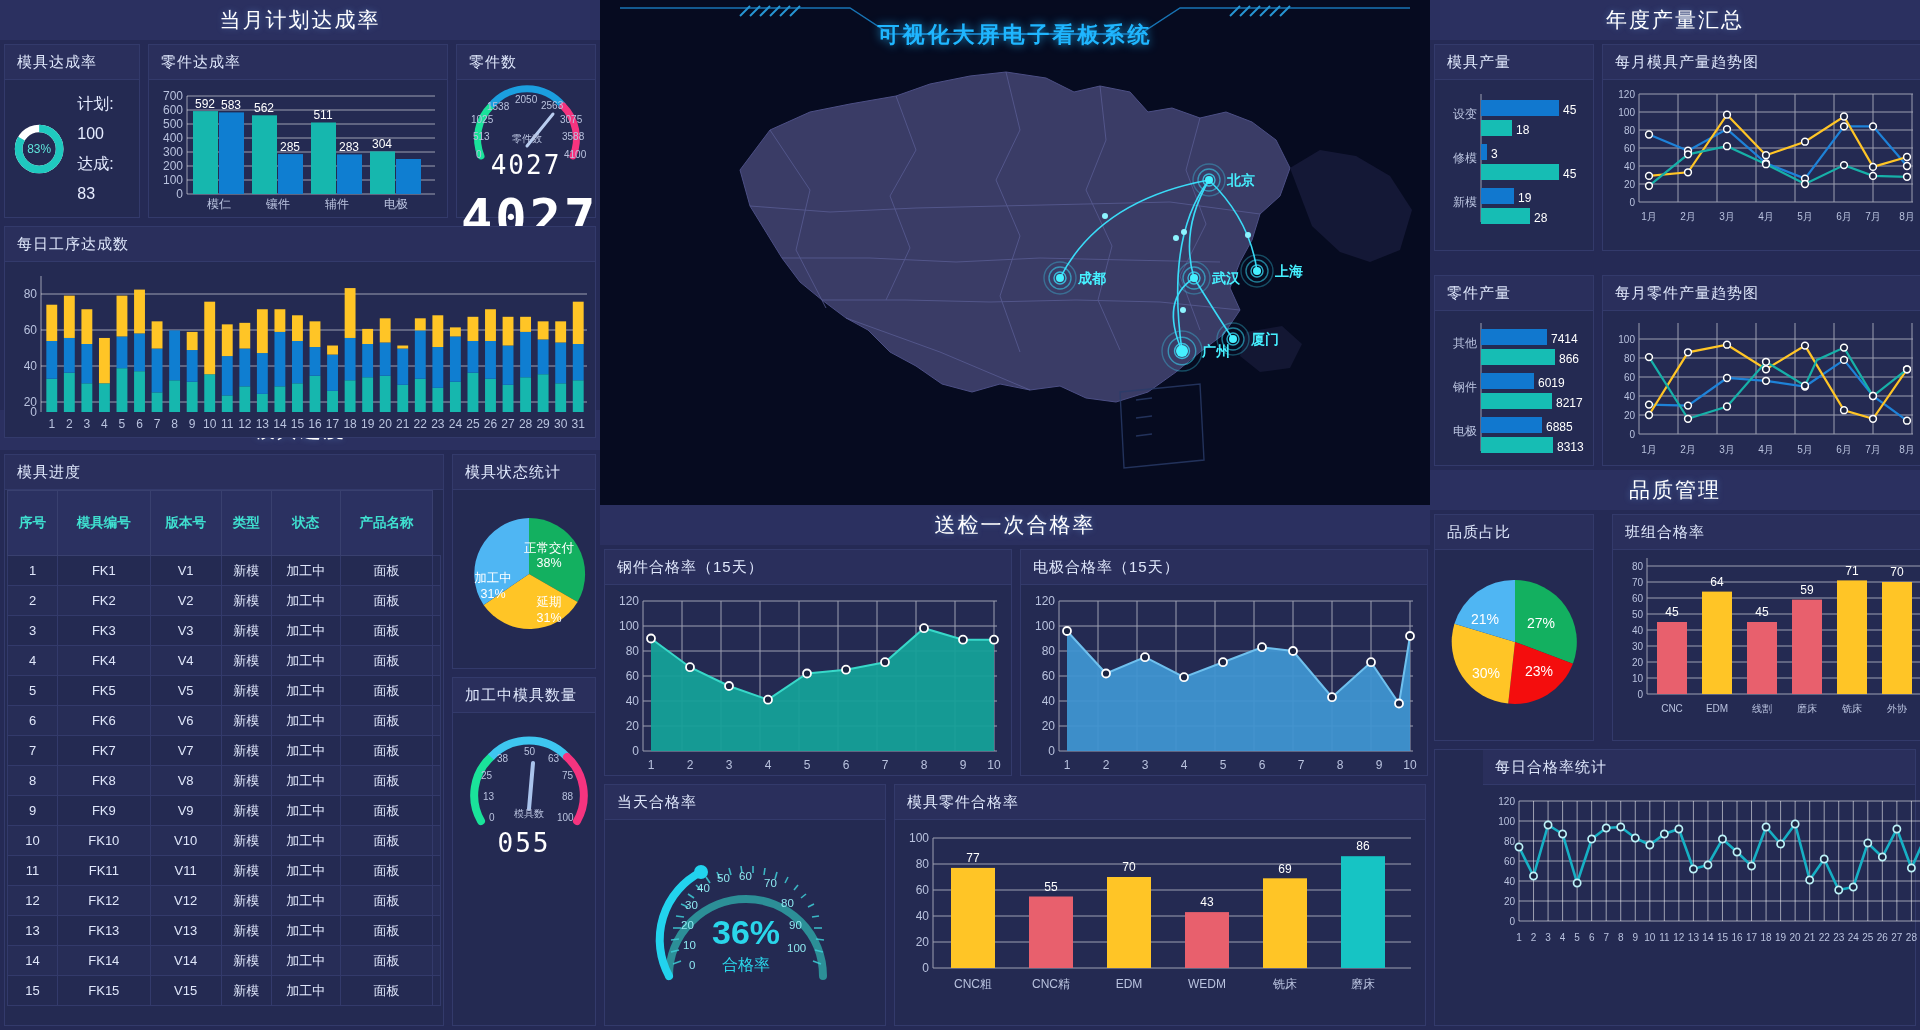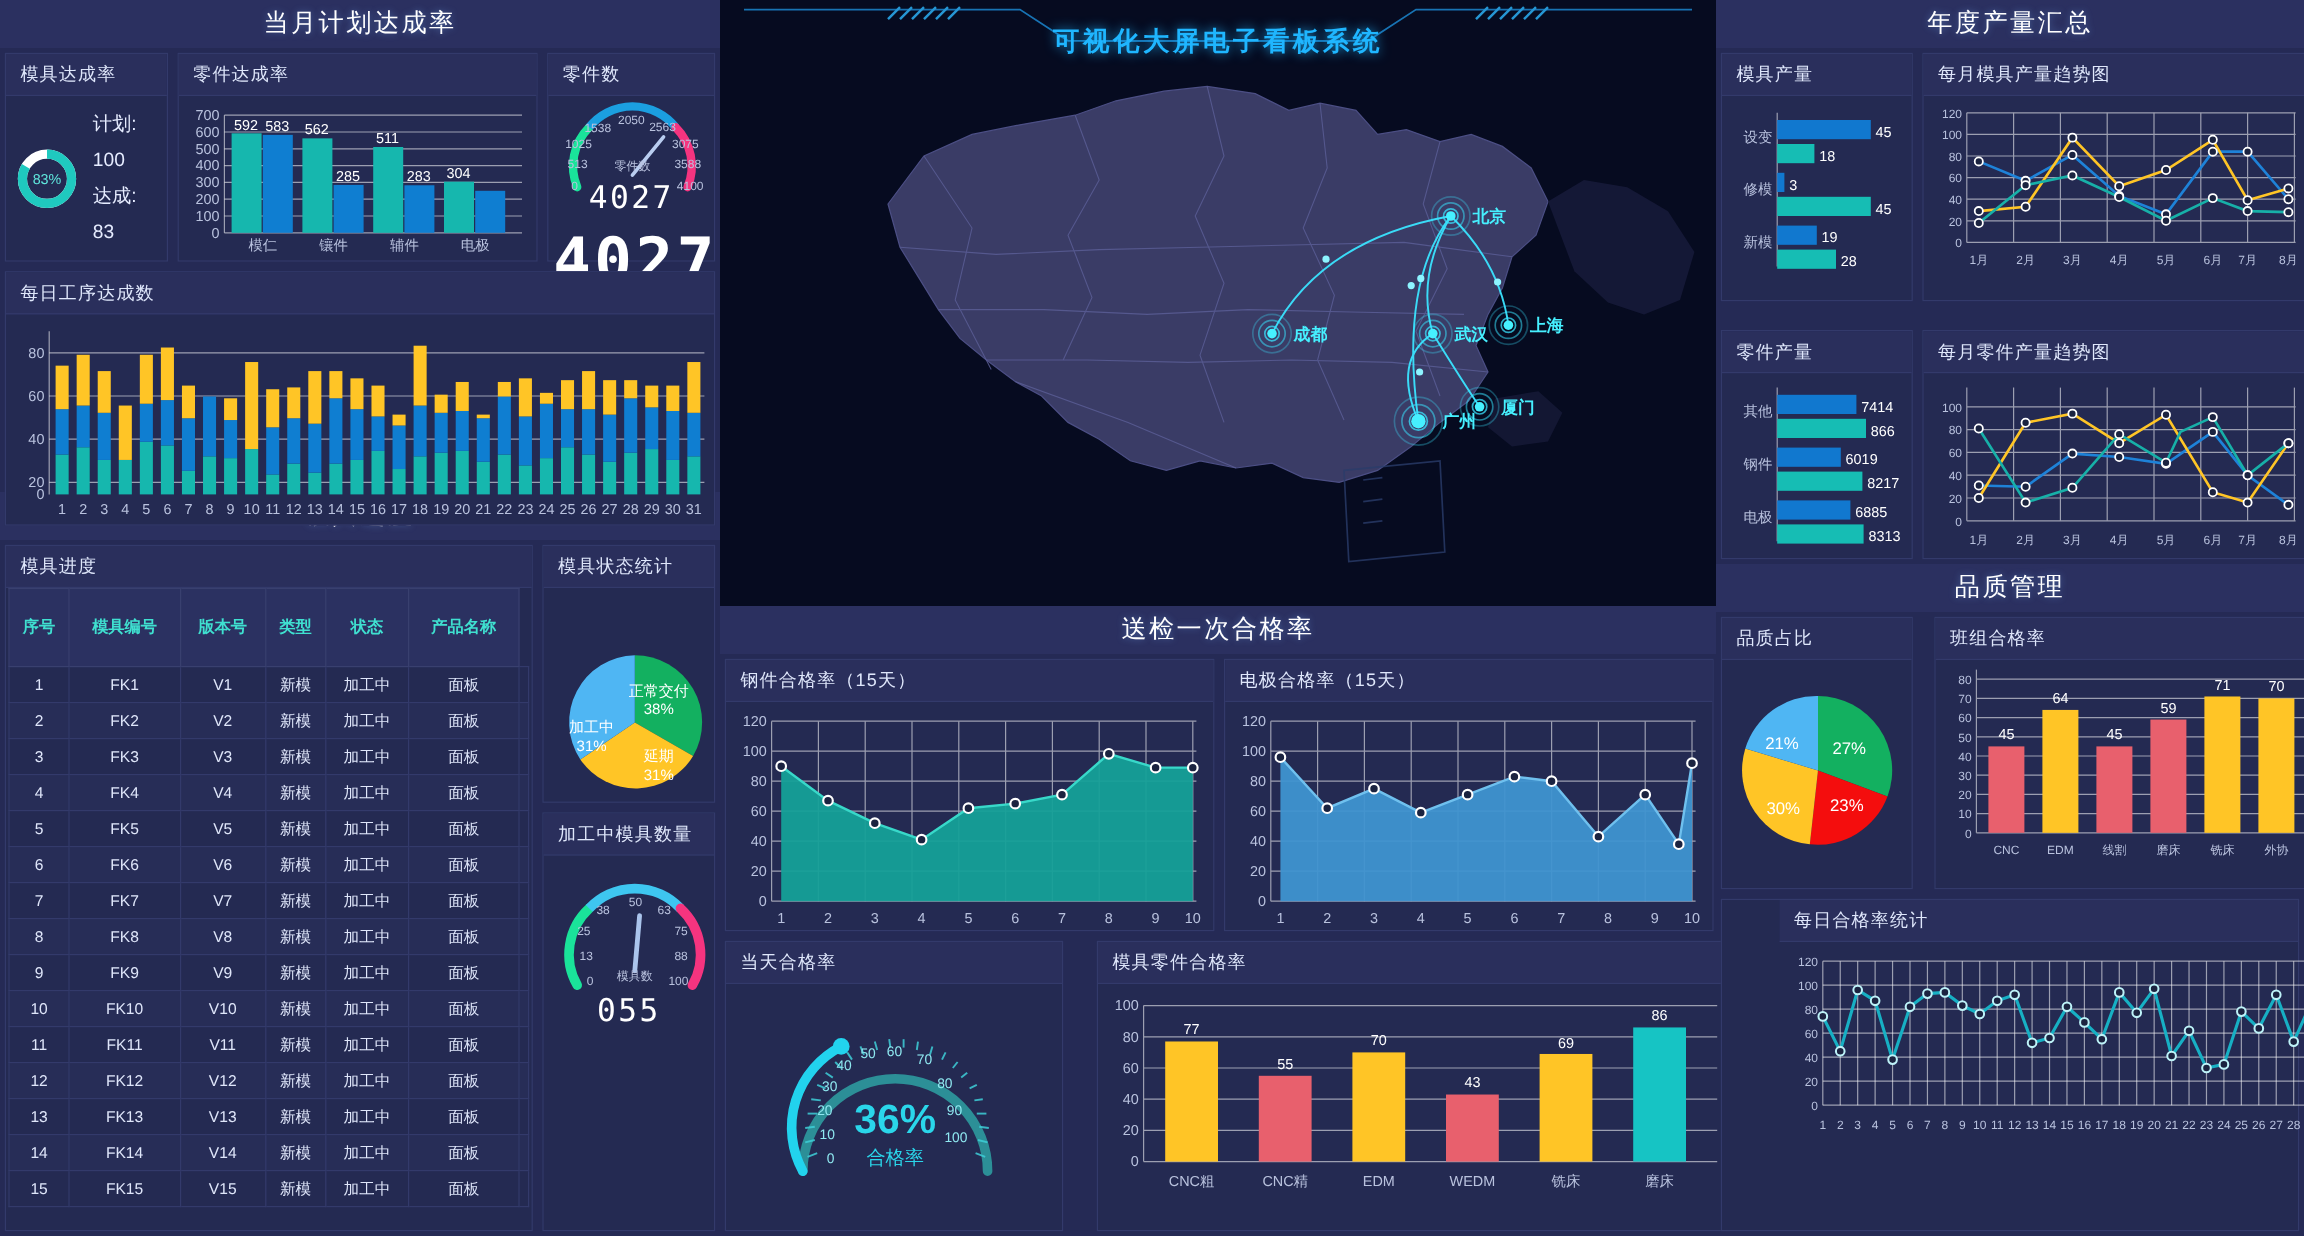--- a/index.html
+++ b/index.html
@@ -489,21 +489,21 @@
                     <td>加工中</td>
                     <td>面板</td>
                     <td></td>
                   </tr>
                 </tbody>
             </table>
           </div>
         </div>
 
         <div class="col" style="width:152px;">
-          <div class="card" style="height:215px;gap:28px;">
+          <div class="card" style="height:215px;">
             <div class="card-hd">模具状态统计</div>
             <div class="card-bd">
               <svg width="144" height="160" viewBox="0 0 144 160">
 
                 <path d="M72 80 L72 24 A56 56 0 0 1 120.6 108 Z" fill="#13b060"></path>
 
                 <path d="M72 80 L120.6 108 A56 56 0 0 1 26.6 110.9 Z" fill="#ffc526"></path>
 
                 <path d="M72 80 L26.6 110.9 A56 56 0 0 1 72 24 Z" fill="#4fb6f3"></path>
                 <text x="92" y="58" text-anchor="middle" fill="#ffffff" font-size="12.5">正常交付</text>
@@ -775,21 +775,21 @@
                 <text class="axis-txt" x="276" y="180" text-anchor="middle">7</text>
                 <text class="axis-txt" x="315" y="180" text-anchor="middle">8</text>
                 <text class="axis-txt" x="354" y="180" text-anchor="middle">9</text>
                 <text class="axis-txt" x="385" y="180" text-anchor="middle">10</text>
               </g>
             </svg>
           </div>
         </div>
       </div>
 
-      <div class="row" style="flex:1; min-height:0;gap:20px;">
+      <div class="row" style="flex:1; min-height:0;">
         <div class="card" style="width:282px;">
           <div class="card-hd">当天合格率</div>
           <div class="card-bd">
             <svg width="274" height="175" viewBox="0 0 274 175">
               <path d="M60 152 A 76 76 0 1 1 214 152" fill="none" stroke="#2c8f97" stroke-width="8" stroke-linecap="round"></path>
               <path d="M60 152 A 76 76 0 0 1 92 48" fill="none" stroke="#22d3ee" stroke-width="8" stroke-linecap="round"></path>
               <circle cx="92" cy="48" r="7" fill="#22d3ee"></circle>
               <g stroke="#3ecfd8" stroke-width="1.6" opacity=".85">
                 <line x1="64" y1="140" x2="72" y2="137"></line>
                   <line x1="62" y1="128" x2="70" y2="126"></line>

